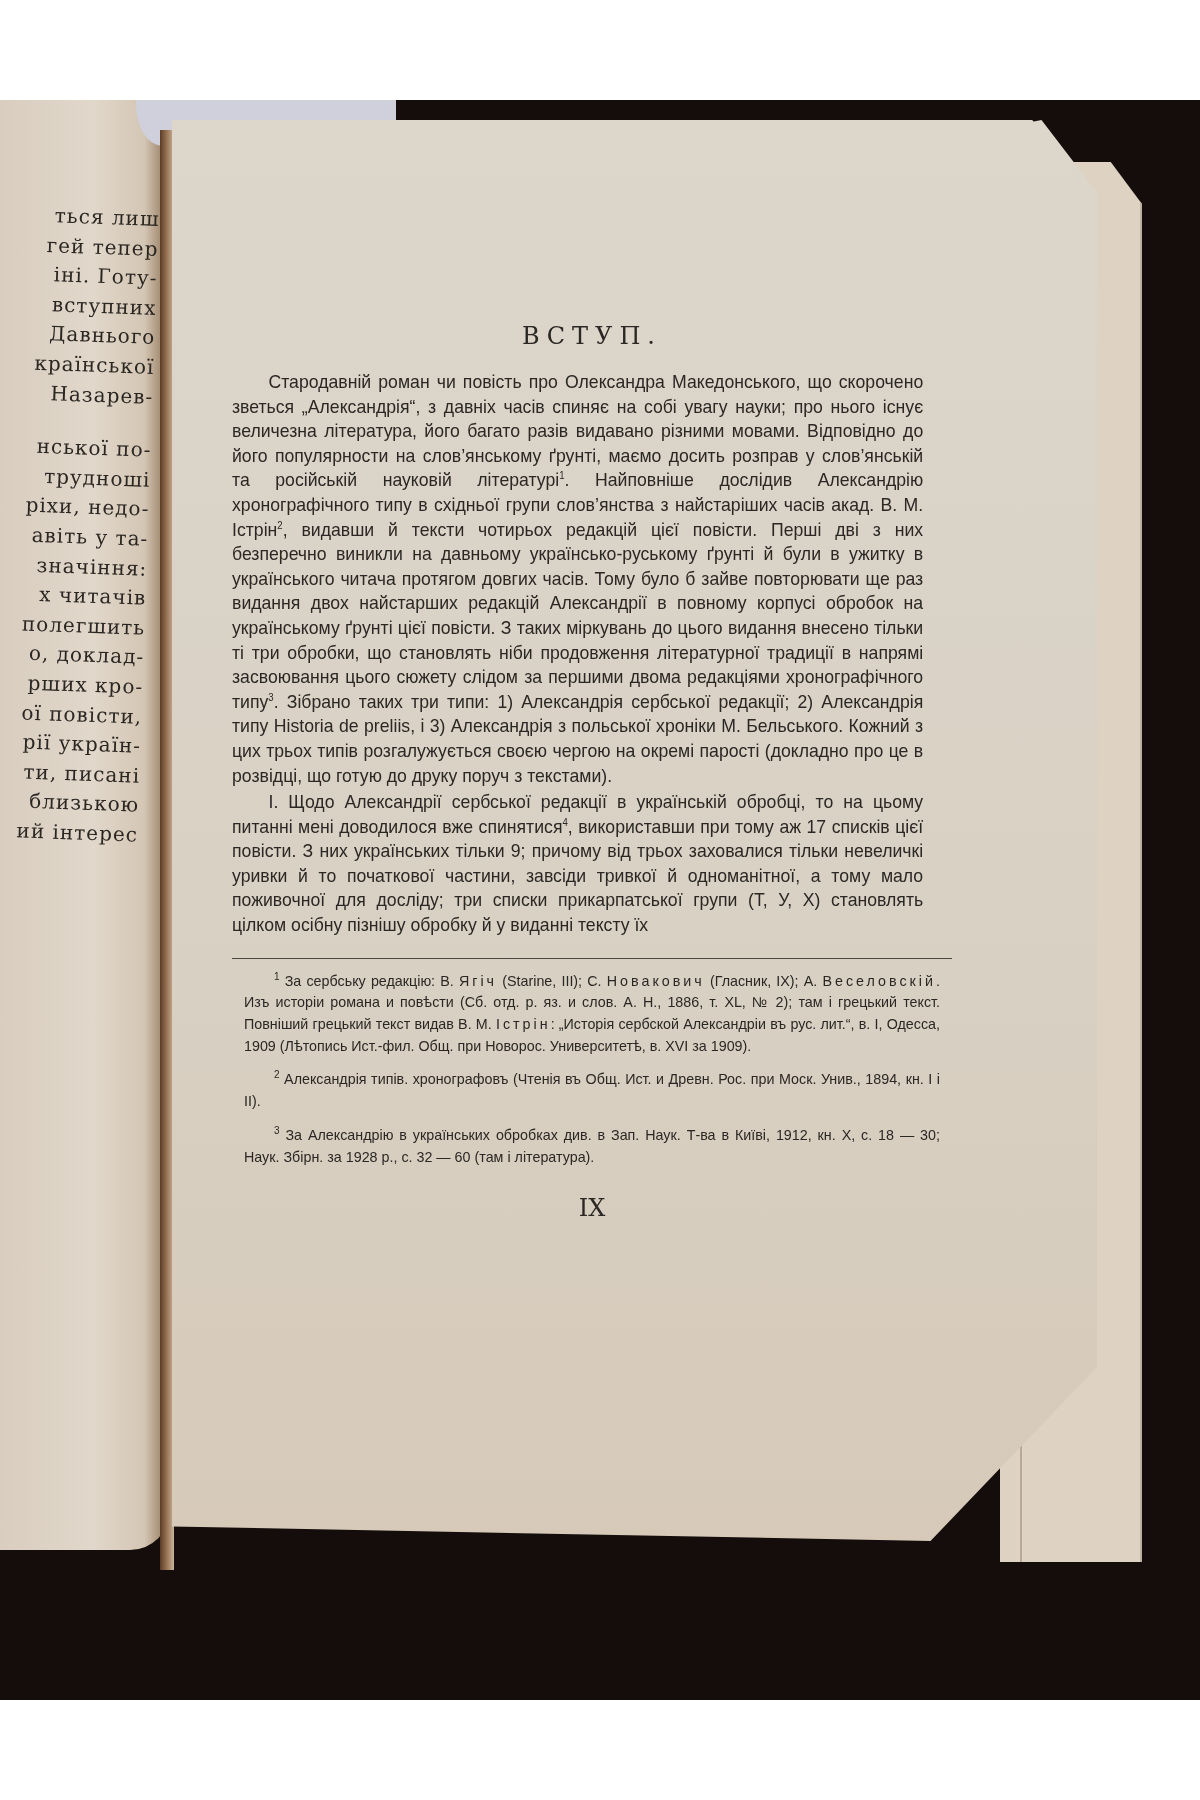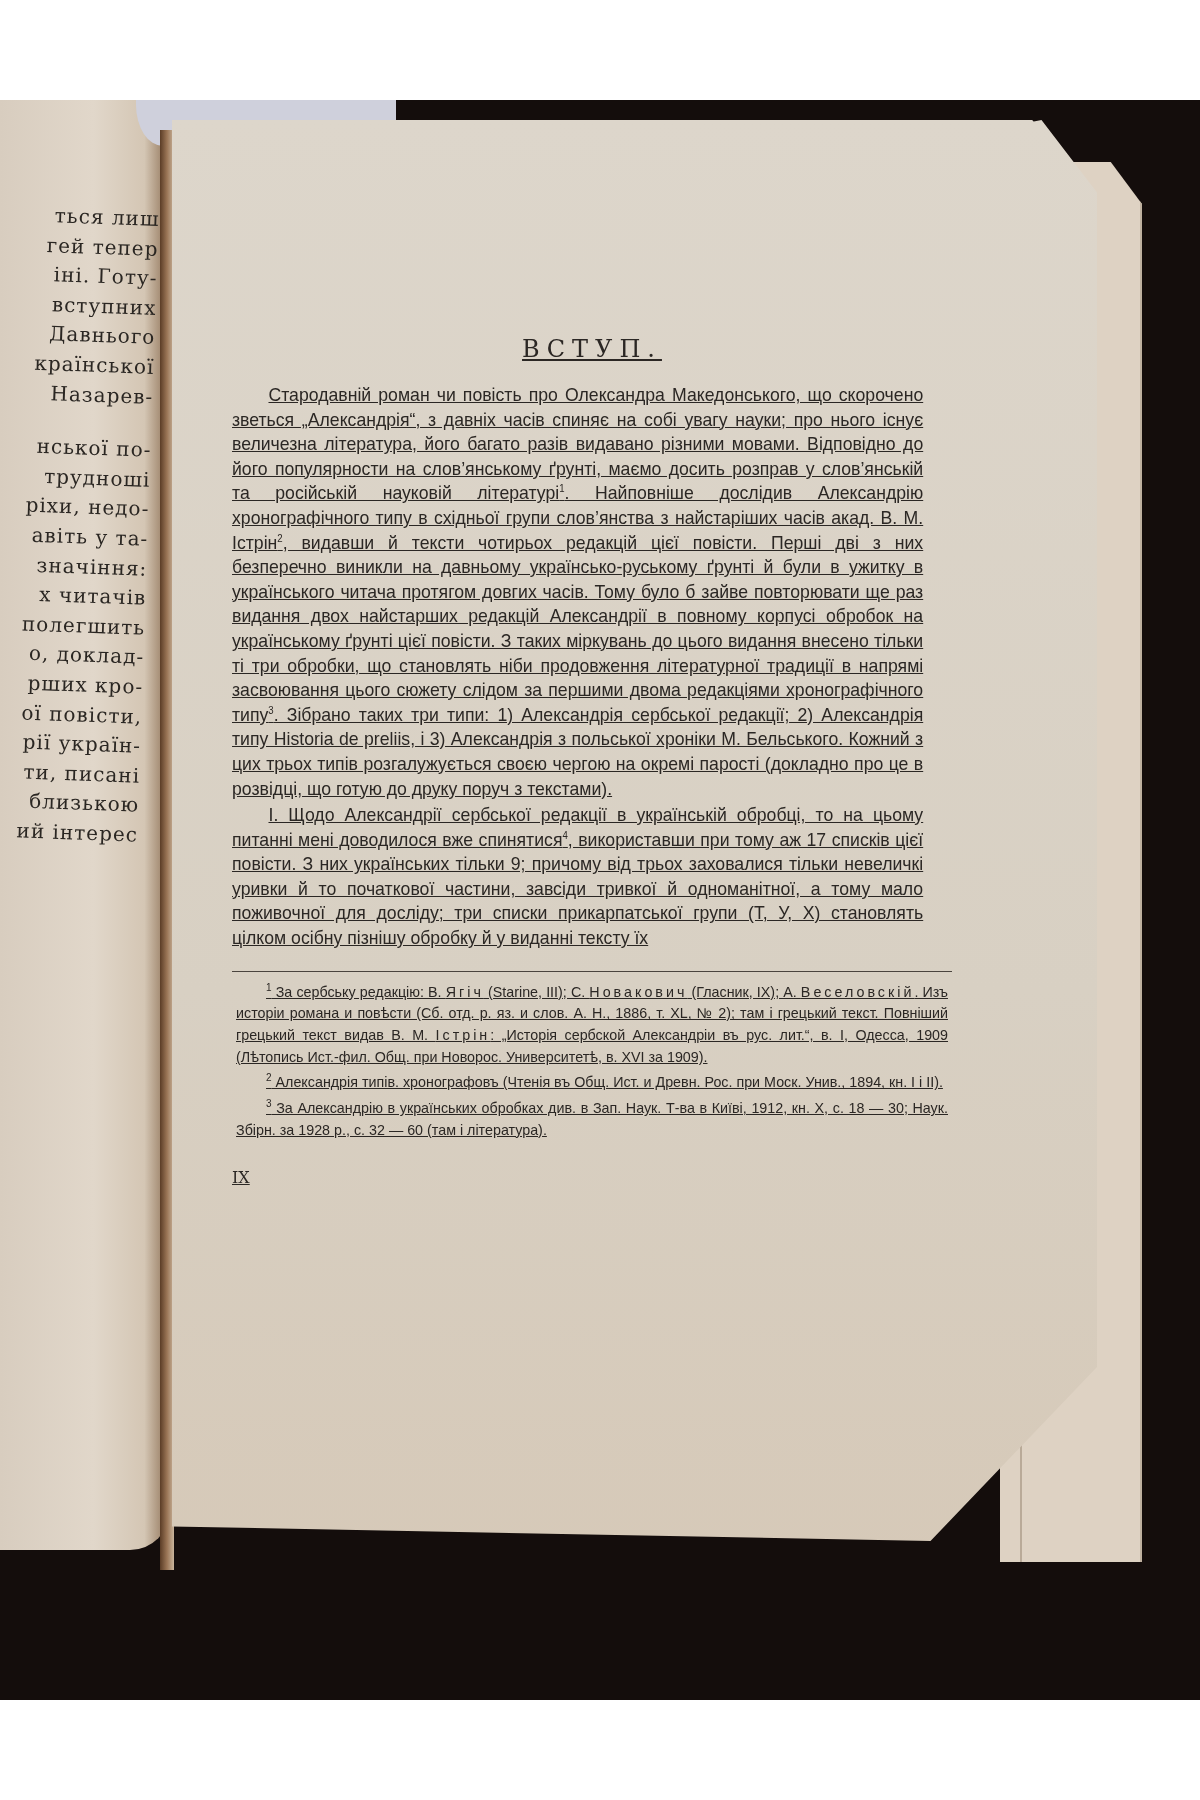--- a/index.html
+++ b/index.html
@@ -42,43 +42,42 @@
     clip-path: polygon(0 0, 78% 0, 100% 3%, 100% 100%, 0 100%);
   }
   .stack-line { position:absolute; left: 20px; top: 0; width: 2px; height: 100%; background:#b9aa98; }
   
   .page {
     position: absolute; left: 172px; top: 20px; width: 925px; height: 1450px;
     background: linear-gradient(180deg, #ddd6cb 0%, #d8d0c3 60%, #d6c9b8 100%);
     clip-path: polygon(0 0, 93% 0, 96% 2.5%, 90% 3%, 90% 0.5%, 94% 0, 100% 5%, 100% 86%, 82% 98%, 0 97%);
   }
   .page-inner {
-    position: absolute; left: 60px; top: 215px; width: 720px;
+    position: absolute; left: 60px; top: 202px; width: 720px;
     color: #2b2724;
-    text-decoration: underline;
   }
   .title {
     text-align: center; font-size: 24px; letter-spacing: 7px; margin: 0 0 20px 0;
     font-family: "DejaVu Serif", serif; font-weight: normal;
   }
   .body-text {
     font-family: "Liberation Sans", sans-serif; font-size: 18.4px; line-height: 24.6px;
     text-align: justify; margin: 0; text-indent: 38px;
     transform: scaleX(0.96); transform-origin: left;
   }
   .body-text + .body-text { margin-top: 2px; }
   sup { font-size: 10px; vertical-align: super; line-height: 0; }
   .rule { margin: 20px 0 10px 0; height: 1px; background: #4a443e; }
   .footnote {
     font-family: "Liberation Sans", sans-serif; font-size: 14.3px; line-height: 21.7px;
-    text-align: justify; margin: 4px; text-indent: 30px;
+    text-align: justify; margin: 12px; text-indent: 30px;
   }
   .spaced { letter-spacing: 3px; }
   .page-number {
-    text-align: left; font-family: "DejaVu Serif", serif; font-size: 16px;
+    text-align: center; font-family: "DejaVu Serif", serif; font-size: 24px;
     margin-top: 26px;
   }
   .fold-line {
     position: absolute; left: 930px; top: 1250px; width: 2px; height: 230px;
     background: #5c4a3b; transform: rotate(33deg); transform-origin: top;
   }
 </style>
 </head>
 <body>
 

